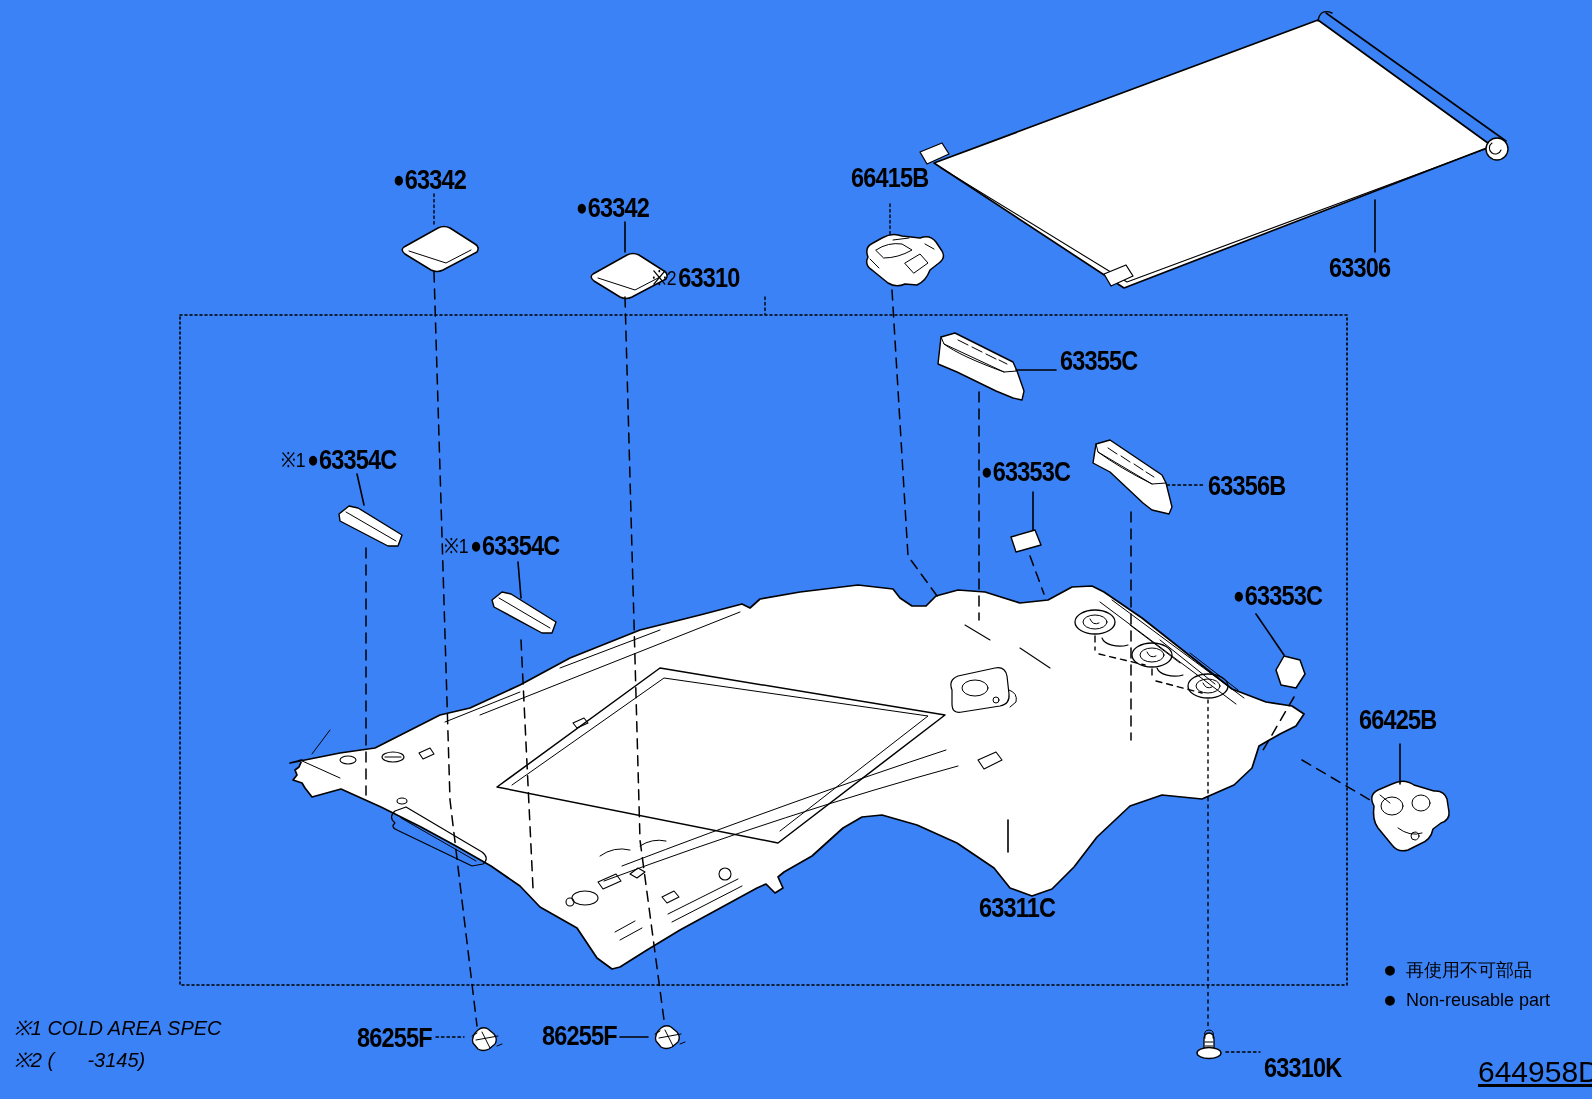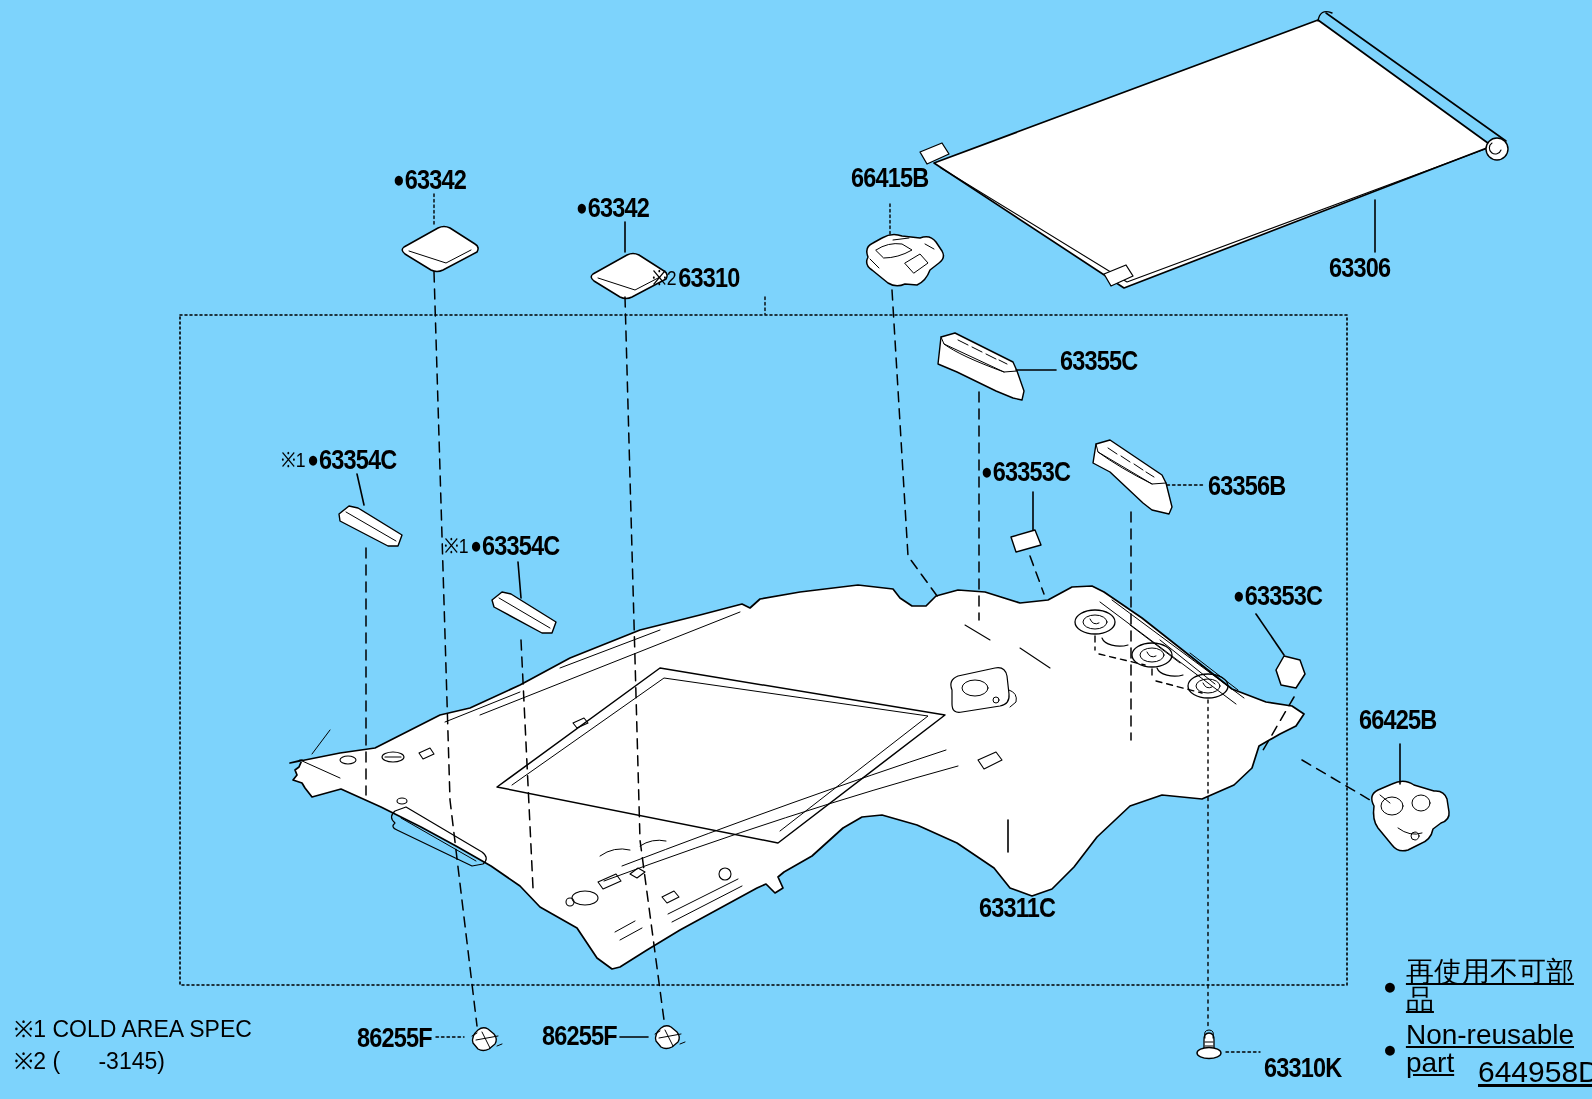--- a/index.html
+++ b/index.html
@@ -1,28 +1,28 @@
 <!DOCTYPE html>
 <html><head>
 <meta charset="utf-8">
 <title>644958D</title>
 <style>
   html,body{margin:0;padding:0;background:#fff;}
-  .canvas{position:relative;width:1592px;height:1099px;background:#7dd3fc;overflow:hidden;
+  .canvas{position:relative;width:1592px;height:1099px;background:#3b82f6;overflow:hidden;
           font-family:"Liberation Sans",sans-serif;color:#000;}
   .canvas svg{position:absolute;left:0;top:0;}
   .plabel{position:absolute;white-space:nowrap;font-weight:700;font-size:28px;line-height:1;color:#000;}
   .lbl{display:inline-block;transform:scaleX(0.84);transform-origin:0 60%;letter-spacing:-1px;}
   .pfx{font-size:21px;font-weight:400;letter-spacing:0;margin-right:2px;position:relative;top:-2px;}
   .blt{font-size:23px;margin-right:1px;position:relative;top:-2px;}
-  .note{position:absolute;font-size:23px;line-height:1.2;white-space:pre;color:#000;}
+  .note{position:absolute;font-size:20px;line-height:1.2;white-space:pre;color:#000;font-style:italic;}
   .legend{position:absolute;left:1383px;top:958px;}
   .legend .row{display:flex;align-items:center;gap:9px;margin-bottom:7px;}
   .legend .dot{font-size:23px;line-height:1;}
-  .legend .txt{font-size:28px;line-height:1;text-decoration:underline;}
+  .legend .txt{font-size:18px;line-height:1;}
   .pagecode{position:absolute;left:1478px;top:1055px;font-size:30px;color:#000;text-decoration:underline;}
 </style>
 </head>
 <body>
 
 <div class="canvas">
 
 <svg width="1592" height="1099" viewBox="0 0 1592 1099" fill="none" stroke="#000" stroke-linecap="round" stroke-linejoin="round">
 
   <rect x="180" y="315" width="1167" height="670" stroke-width="1.6" stroke-dasharray="2 3"></rect>

